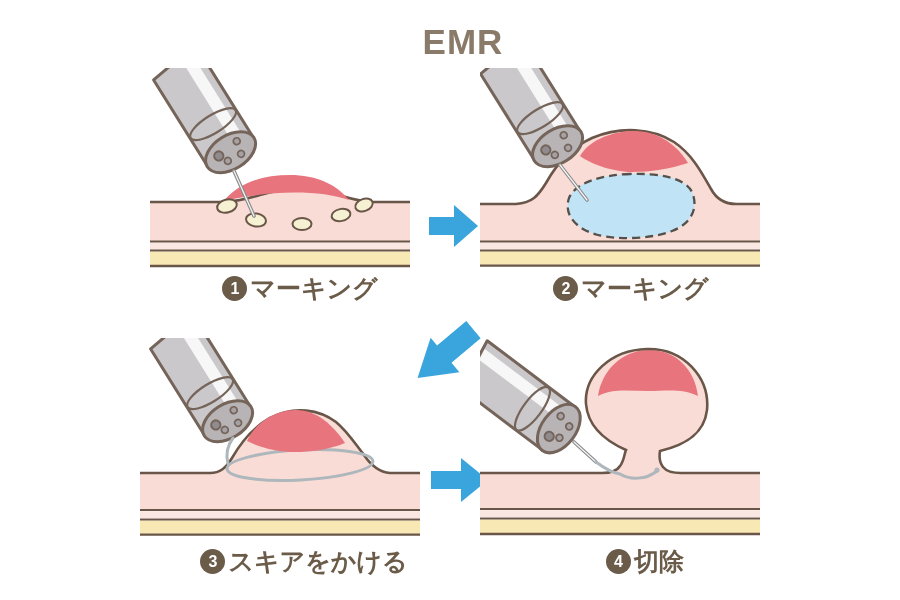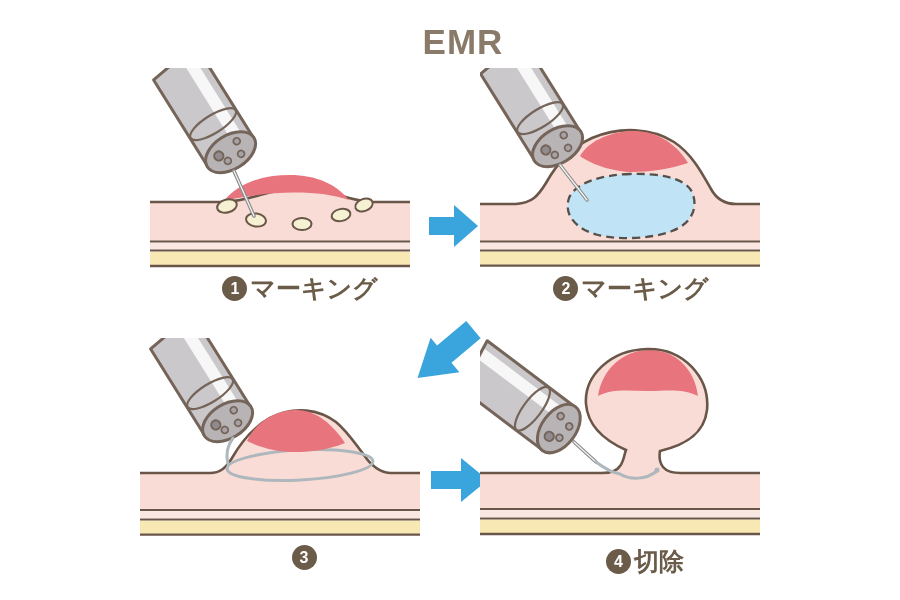--- a/index.html
+++ b/index.html
@@ -139,19 +139,20 @@
   <div class="step-label" style="left:150px;top:272px">
     <span class="num-badge">1</span>
     <span>マーキング</span>
   </div>
   <div class="step-label" style="left:481px;top:272px">
     <span class="num-badge">2</span>
     <span>マーキング</span>
   </div>
   <div class="step-label" style="left:154px;top:545px">
     <span class="num-badge">3</span>
+    <span>スキアをかける</span>
   </div>
   <div class="step-label" style="left:495px;top:545px">
     <span class="num-badge">4</span>
     <span>切除</span>
   </div>
 
 </div>
 
 </body></html>

